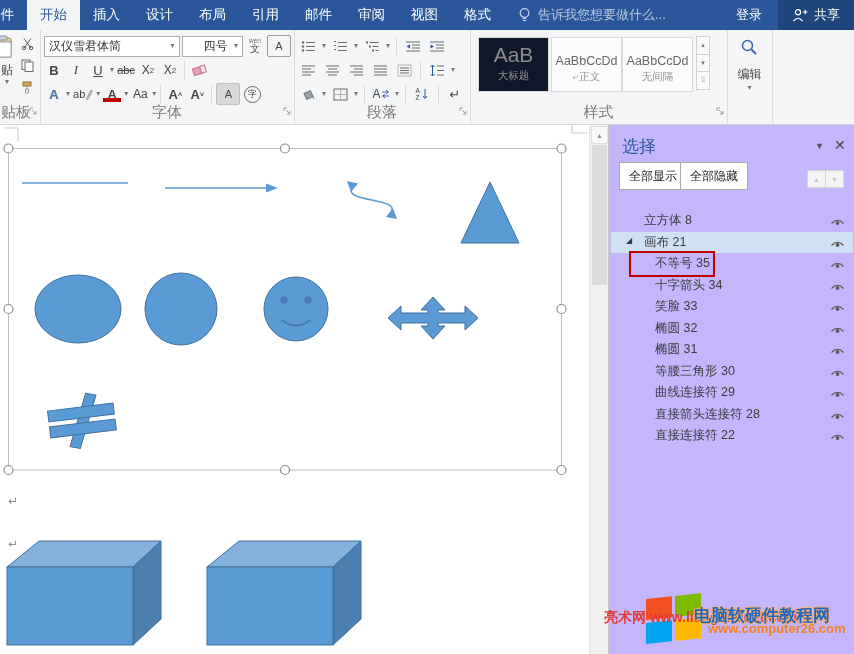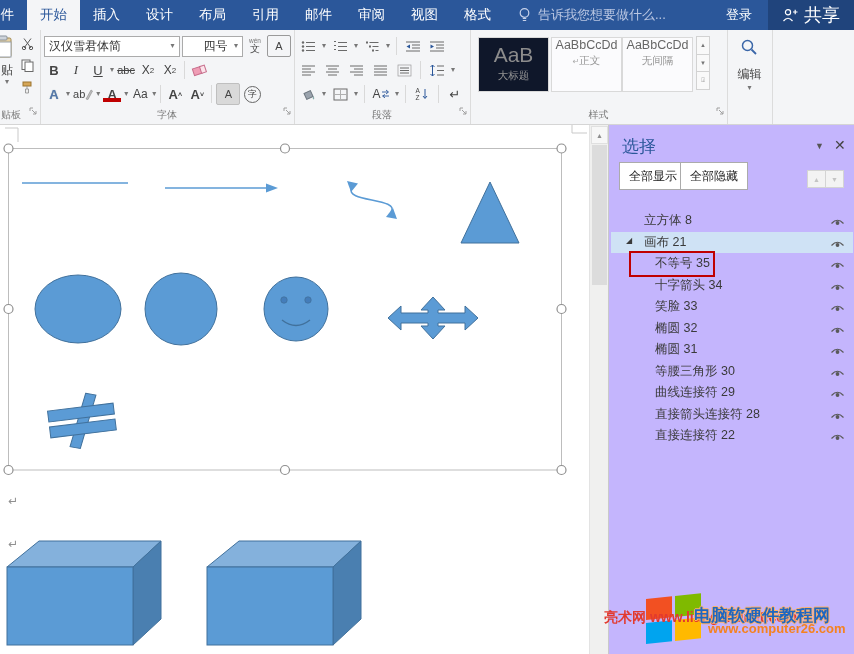--- a/index.html
+++ b/index.html
@@ -6,31 +6,31 @@
   body{font-family:"Liberation Sans","DejaVu Sans",sans-serif;}
   .screen{position:relative;width:854px;height:654px;background:#fff;overflow:hidden;}
 
   
   .titlebar{position:absolute;left:0;top:0;width:854px;height:30px;background:#2b579a;display:flex;align-items:stretch;color:#fff;}
   .tab{padding:0 13px;font-size:13.5px;line-height:30px;white-space:nowrap;cursor:pointer;}
   .tab.file{margin-left:-26px;}
   .tab.active{background:#f4f5f7;color:#2b579a;}
   .tellme{flex:1;margin-left:14px;display:flex;align-items:center;gap:7px;color:#b9c6e2;font-size:13px;overflow:hidden;white-space:nowrap;cursor:text;}
   .signin{display:flex;align-items:center;padding:12px 16px;font-size:13px;cursor:pointer;}
-  .share{display:flex;align-items:center;gap:6px;padding:0 14px;font-size:18px;background:rgba(5,20,45,0.28);cursor:pointer;}
+  .share{display:flex;align-items:center;gap:6px;padding:0 14px;font-size:13px;background:rgba(5,20,45,0.28);cursor:pointer;}
 
   
   .ribbon{position:absolute;left:0;top:30px;width:854px;height:94px;background:#f4f5f7;border-bottom:1px solid #d5d5d5;}
   .grp{position:absolute;top:0;bottom:0;border-right:1px solid #dcdcdc;}
   .g-clip{left:0;width:40px;}
   .g-font{left:40px;width:254px;}
   .g-para{left:294px;width:176px;}
   .g-styles{left:470px;width:257px;}
   .g-edit{left:727px;width:45px;}
-  .grp-label{position:absolute;bottom:2px;left:0;right:0;text-align:center;font-size:10px;color:#7a7a7a;white-space:nowrap;}
+  .grp-label{position:absolute;bottom:2px;left:0;right:0;text-align:center;font-size:15px;color:#7a7a7a;white-space:nowrap;}
   .launcher{position:absolute;right:2px;bottom:4px;cursor:pointer;opacity:.8;}
   .rrow{position:absolute;left:4px;right:3px;height:22px;display:flex;align-items:center;gap:2px;}
   .rr1{top:5px}.rr2{top:29px}.rr3{top:53px}
   .combo{height:19px;border:1px solid #ababab;background:#fff;display:flex;align-items:center;font-size:12px;color:#333;padding:0 4px;white-space:nowrap;overflow:hidden;cursor:pointer;}
   .combo .dd{margin-left:auto;}
   .dd{font-size:8px;color:#777;line-height:1;}
   .rbtn{display:inline-flex;align-items:center;justify-content:center;height:20px;min-width:18px;padding:0 1px;border-radius:2px;color:#444;font-size:13px;cursor:pointer;white-space:nowrap;}
   .vsep{width:1px;height:18px;background:#d9d9d9;margin:0 2px;}
   .bold{font-weight:bold}.ital{font-style:italic;font-family:"Liberation Serif",serif}.unde{text-decoration:underline}
   .strike{text-decoration:line-through;font-size:11px;}
@@ -47,21 +47,21 @@
   
   .clipwrap{position:absolute;left:-9px;top:5px;}
   .paste-label{position:absolute;left:1px;top:32px;font-size:12px;color:#444;}
   .paste-dd{position:absolute;left:5px;top:48px;}
   .clipcol{position:absolute;left:21px;top:7px;display:flex;flex-direction:column;gap:9px;align-items:center;}
   
   .card{position:absolute;top:7px;width:69px;height:53px;border:1px solid #d9d9d9;background:#fbfbfd;text-align:center;overflow:hidden;cursor:pointer;}
   .card1{left:8px;background:#0f172a;}
   .card2{left:81px;}.card3{left:152px;}
   .prev1{font-size:21px;color:#8c8c8c;margin-top:5px;white-space:nowrap;}
-  .prev2{font-size:12.5px;color:#666;margin-top:0;white-space:nowrap;}
+  .prev2{font-size:12.5px;color:#666;margin-top:16px;white-space:nowrap;}
   .cardlbl{font-size:10.5px;color:#949494;margin-top:2px;white-space:nowrap;}
   .stystrip{position:absolute;left:226px;top:7px;width:14px;height:53px;display:flex;flex-direction:column;}
   .stystrip span{flex:1;border:1px solid #d2d2d2;background:#f9f9f9;display:flex;align-items:center;justify-content:center;font-size:6px;color:#777;margin-top:-1px;cursor:pointer;}
   
   .edit-search{position:absolute;left:12px;top:7px;cursor:pointer;}
   .edit-label{position:absolute;left:0;right:0;top:36px;text-align:center;font-size:12px;color:#444;cursor:pointer;}
   .edit-dd{position:absolute;left:0;right:0;top:54px;text-align:center;}
 
   
   .doc{position:absolute;left:0;top:125px;width:589px;height:529px;background:#fff;overflow:hidden;}

